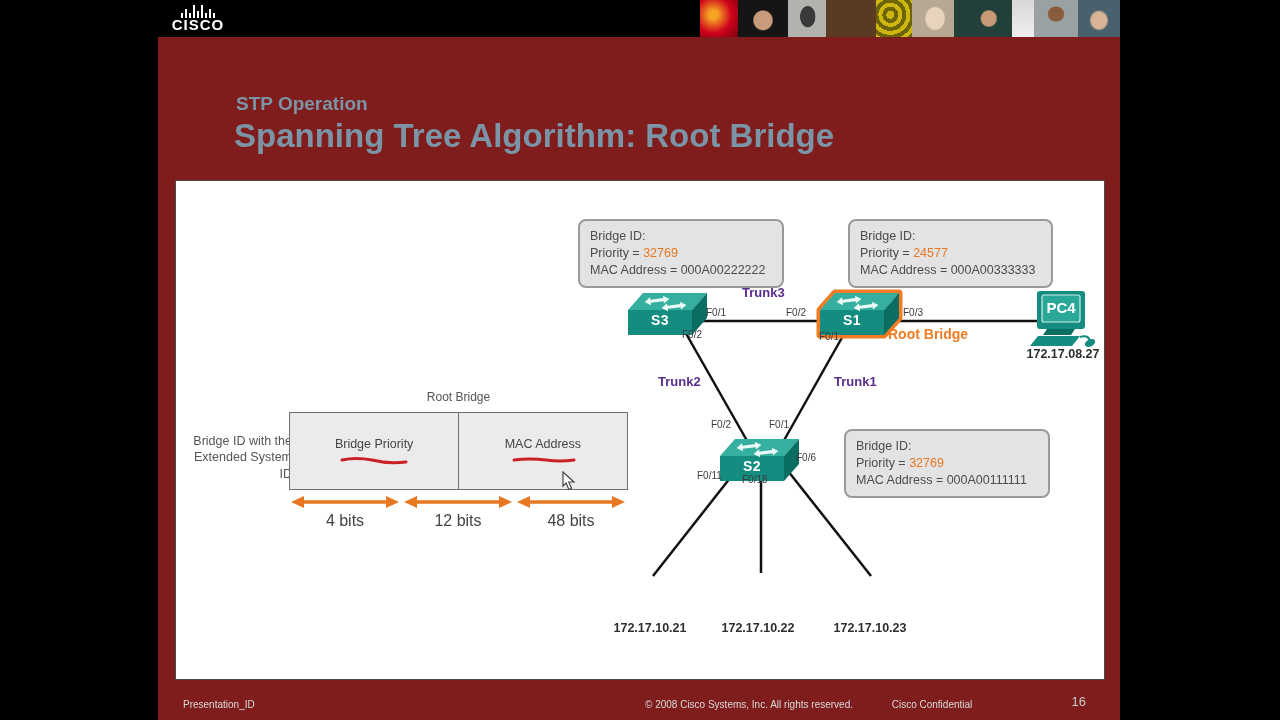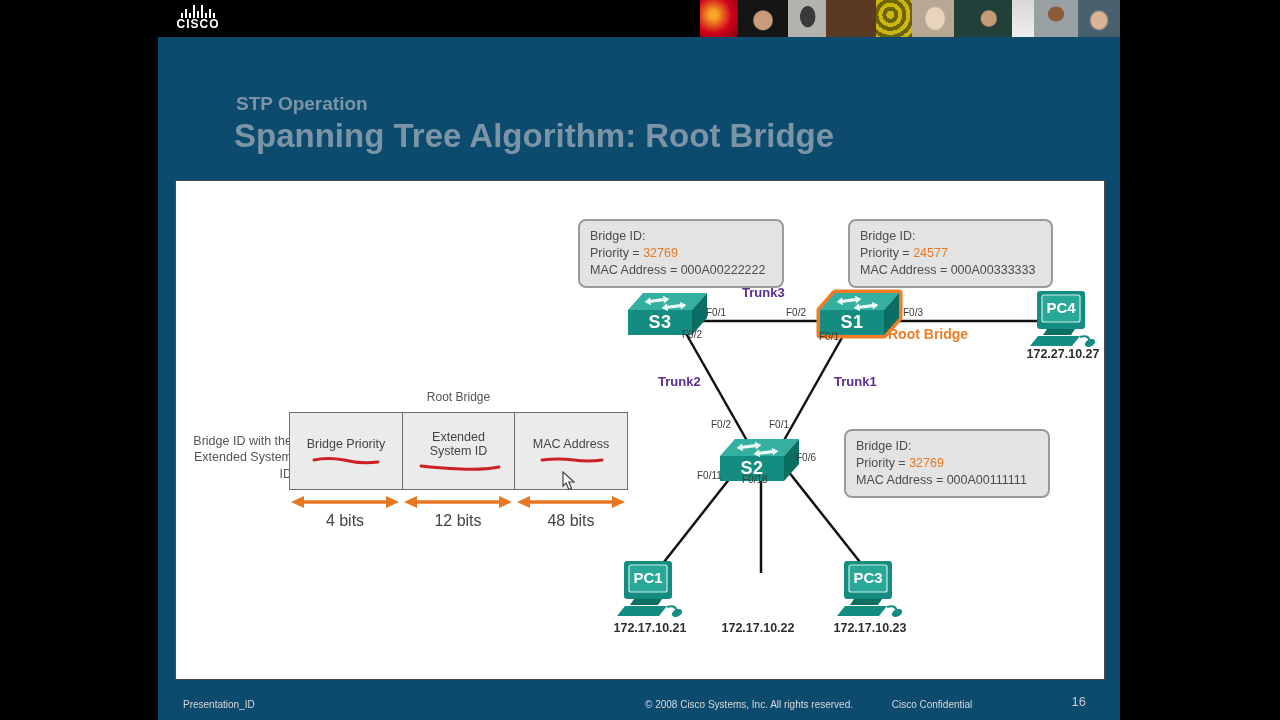--- a/index.html
+++ b/index.html
@@ -4,42 +4,42 @@
 <style>
   * { margin:0; padding:0; box-sizing:border-box; }
   html,body { width:1280px; height:720px; background:#000; overflow:hidden;
               font-family:"Liberation Sans", sans-serif; }
 
   
   .topbar { position:absolute; left:0; top:0; width:1280px; height:37px; background:#000; }
   .cisco-logo { position:absolute; left:163px; top:4px; width:70px; text-align:center; }
   .logo-bars { display:flex; justify-content:center; align-items:flex-end; gap:2px; height:14px; }
   .logo-bars i { display:block; width:2px; background:#fff; }
-  .logo-word { color:#fff; font-size:12px; font-weight:bold; letter-spacing:1px; line-height:13px; }
+  .logo-word { color:#fff; font-size:15px; font-weight:bold; letter-spacing:1px; line-height:13px; }
   .photo-strip { position:absolute; left:700px; top:0; width:420px; height:37px; display:flex; }
   .photo-strip .seg { height:37px; }
 
   
-  .slide { position:absolute; left:158px; top:37px; width:962px; height:683px; background:#0c4a6e; }
+  .slide { position:absolute; left:158px; top:37px; width:962px; height:683px; background:#7f1d1d; }
   .pretitle { position:absolute; left:78px; top:56px; font-size:19px; font-weight:bold; color:#7c95a6; }
   .slide-title { position:absolute; left:76px; top:80px; font-size:33px; font-weight:bold; color:#7c95a6; }
 
   .diagram { position:absolute; left:17px; top:143px; width:930px; height:500px;
              border:1.5px solid #4a4a4a; background:#fff; }
   .links { position:absolute; left:0; top:0; width:930px; height:500px; pointer-events:none; }
 
   
   .bbox { position:absolute; background:#e3e3e3; border:2px solid #9a9a9a; border-radius:8px;
           padding:7px 10px; font-size:12.5px; line-height:1.35; color:#4c4c4c; }
   .bbox .prio-val { color:#e87722; }
 
   
   .node { position:absolute; }
   .sw-label { position:absolute; left:0; top:20px; width:64px; text-align:center;
-              color:#fff; font-size:18px; font-weight:bold; letter-spacing:.5px; }
+              color:#fff; font-size:14px; font-weight:bold; letter-spacing:.5px; }
   .pc-label { position:absolute; left:8px; top:8px; width:48px; text-align:center;
               color:#fff; font-size:15px; font-weight:bold; }
   .ip { position:absolute; width:96px; text-align:center; font-size:12.5px; font-weight:bold; color:#2e2e2e; }
   .rb-glow { position:absolute; left:-6px; top:-6px; }
 
   
   .port-label { position:absolute; font-size:10px; color:#3b3b3b; }
   .trunk-label { position:absolute; font-size:13px; font-weight:bold; color:#5c2d91; }
   .rb-callout { position:absolute; font-size:14px; font-weight:bold; color:#f07c23; }
 
@@ -173,38 +173,26 @@
         </svg>
       <span class="sw-label">S2</span>
     </div>
 
     <div class="node" style="left:853px; top:110px; width:68px; height:58px;">
       <svg width="68" height="58">
           <use href="#pc-shape"></use>
         </svg>
       <span class="pc-label">PC4</span>
     </div>
-    <span class="ip" style="left:839px; top:166px;">172.27.10.27</span>
-
-    <div class="node" style="left:440px; top:380px; width:68px; height:58px;">
-      <svg width="68" height="58">
-          <use href="#pc-shape"></use>
-        </svg>
-      <span class="pc-label">PC1</span>
-    </div>
+    <span class="ip" style="left:839px; top:166px;">172.17.08.27</span>
+
     <span class="ip" style="left:426px; top:440px;">172.17.10.21</span>
 
     <span class="ip" style="left:534px; top:440px;">172.17.10.22</span>
 
-    <div class="node" style="left:660px; top:380px; width:68px; height:58px;">
-      <svg width="68" height="58">
-          <use href="#pc-shape"></use>
-        </svg>
-      <span class="pc-label">PC3</span>
-    </div>
     <span class="ip" style="left:646px; top:440px;">172.17.10.23</span>
 
     <span class="trunk-label" style="left:566px; top:104px;">Trunk3</span>
     <span class="trunk-label" style="left:482px; top:193px;">Trunk2</span>
     <span class="trunk-label" style="left:658px; top:193px;">Trunk1</span>
 
     <span class="port-label" style="left:530px; top:126px;">F0/1</span>
     <span class="port-label" style="left:506px; top:148px;">F0/2</span>
     <span class="port-label" style="left:610px; top:126px;">F0/2</span>
     <span class="port-label" style="left:643px; top:150px;">F0/1</span>
@@ -220,26 +208,20 @@
     <div class="bid-caption">Root Bridge</div>
     <div class="bid-side">Bridge ID with the Extended System ID</div>
     <div class="bid-boxes">
       <div class="bid-box">
         <span>Bridge Priority</span>
         <svg width="72" height="10" style="margin-top:5px">
             <path d="M4 4 q 14 -3 30 0 q 16 4 34 2" stroke="#cc2027" stroke-width="3" fill="none" stroke-linecap="round"></path>
           </svg>
       </div>
       <div class="bid-box">
-        <span style="width:80px">Extended System ID</span>
-        <svg width="84" height="10" style="margin-top:5px">
-            <path d="M4 3 q 18 2 40 3 q 22 1 38 -2" stroke="#cc2027" stroke-width="3" fill="none" stroke-linecap="round"></path>
-          </svg>
-      </div>
-      <div class="bid-box">
         <span>MAC Address</span>
         <svg width="66" height="10" style="margin-top:5px">
             <path d="M4 4 q 16 -2 32 0 q 14 2 28 0" stroke="#cc2027" stroke-width="3" fill="none" stroke-linecap="round"></path>
           </svg>
       </div>
     </div>
     <svg class="bit-arrow" style="left:115px" width="108" height="14">
         <use href="#bit-arrow-shape"></use>
       </svg>
     <svg class="bit-arrow" style="left:228px" width="108" height="14">

